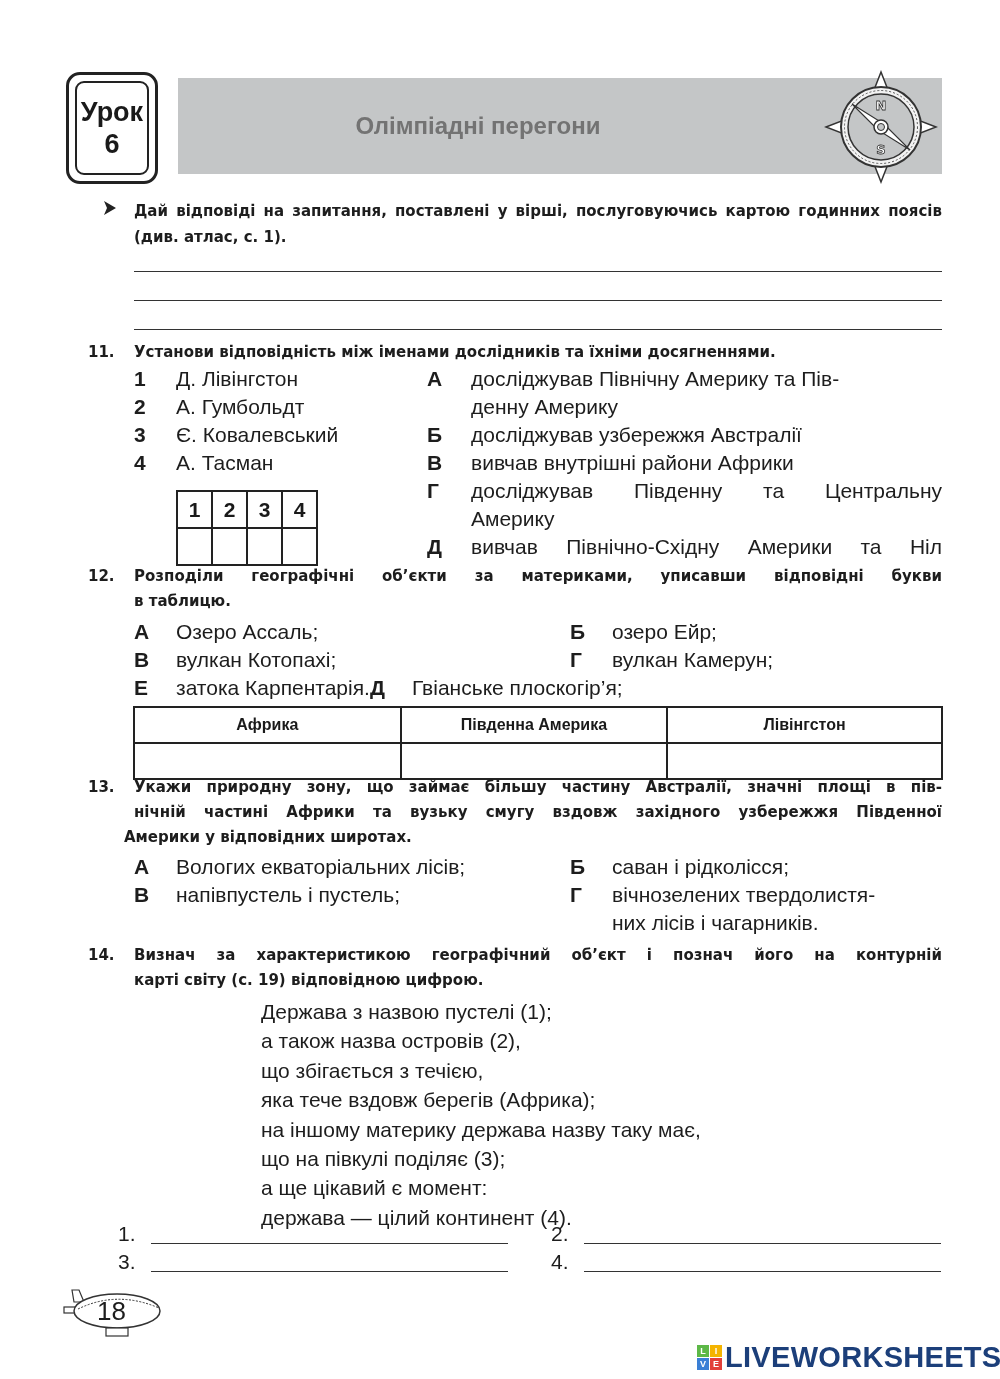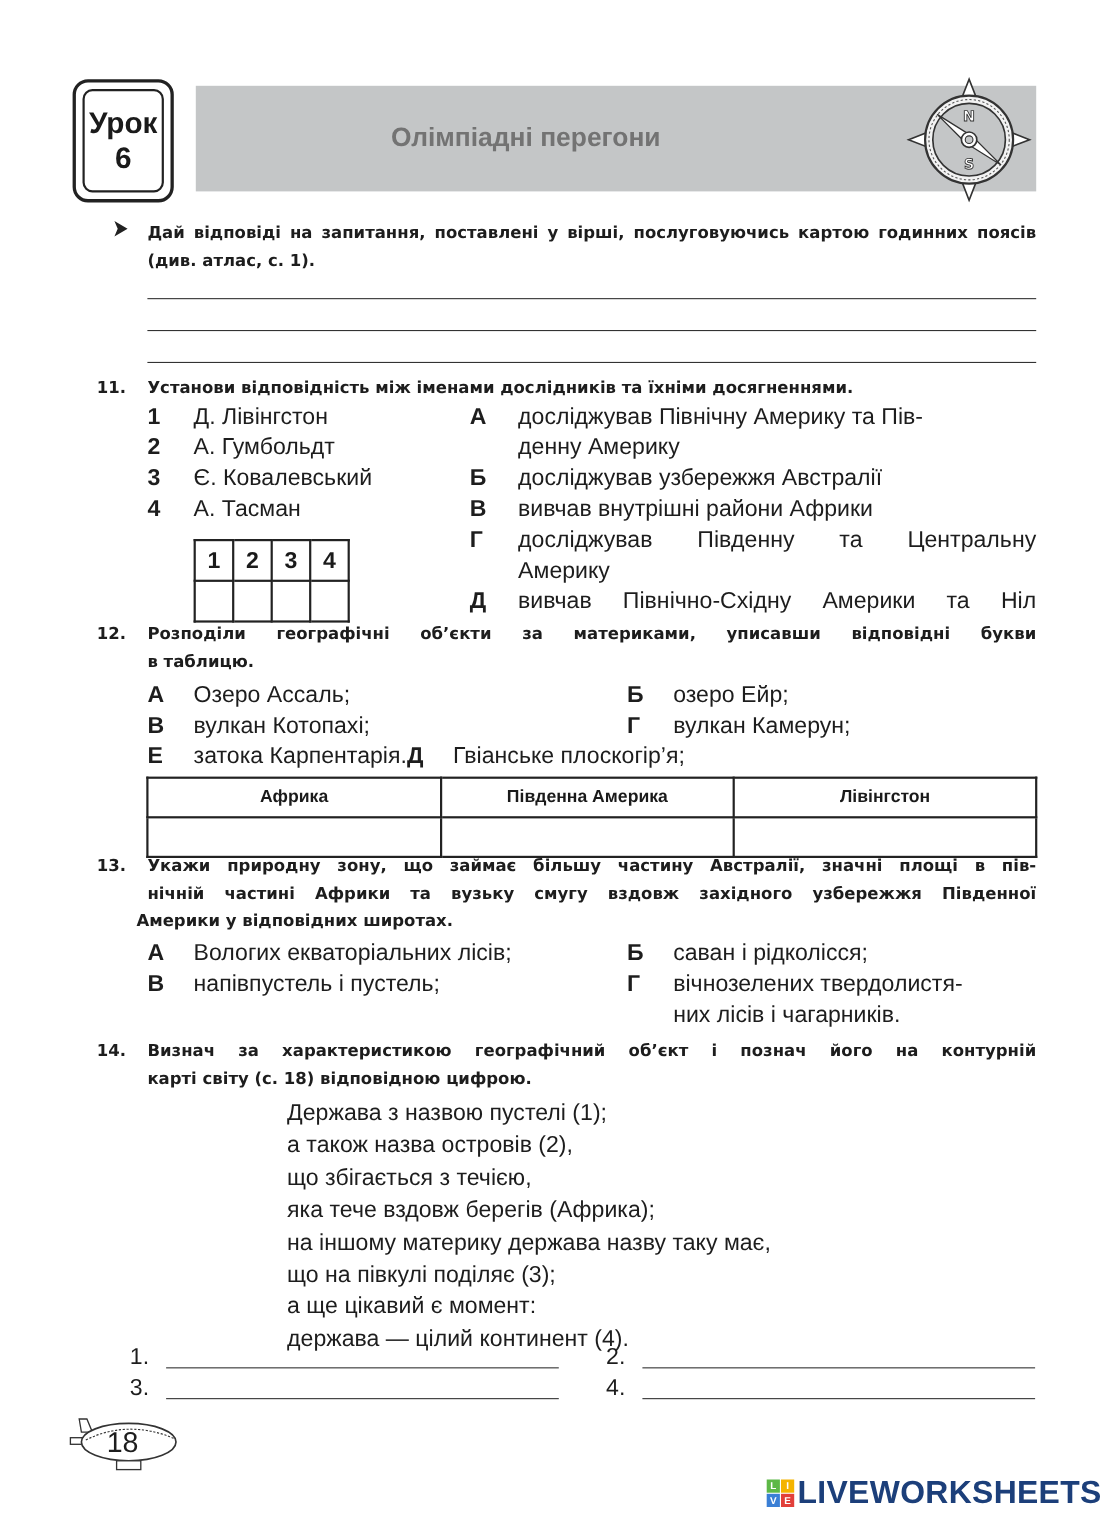--- a/index.html
+++ b/index.html
@@ -175,21 +175,21 @@
       <div>
           <div>вічнозелених твердолистя-</div>
           <div>них лісів і чагарників.</div>
         </div>
       </div>
   </div>
 </div>
 
 <div class="abs task" style="left:88px; top:942px;">14.</div>
 <div class="abs task" style="left:134px; top:942px; width:808px; text-align:justify; text-align-last:justify;">Визнач за характеристикою географічний об’єкт і познач його на контурній</div>
-<div class="abs task" style="left:134px; top:967px;">карті світу (с. 18) відповідною цифрою.</div>
+<div class="abs task" style="left:134px; top:967px;">карті світу (с. 19) відповідною цифрою.</div>
 
 <div class="abs body-text" style="left:261px; top:997px; line-height:29.4px;">
   <div>Держава з назвою пустелі (1);</div>
   <div>а також назва островів (2),</div>
   <div>що збігається з течією,</div>
   <div>яка тече вздовж берегів (Африка);</div>
   <div>на іншому материку держава назву таку має,</div>
   <div>що на півкулі поділяє (3);</div>
   <div>а ще цікавий є момент:</div>
   <div>держава — цілий континент (4).</div>

